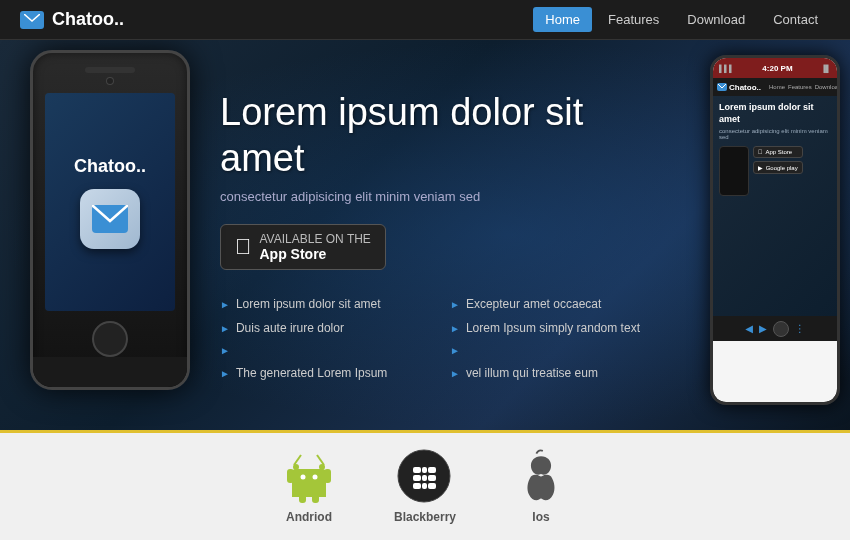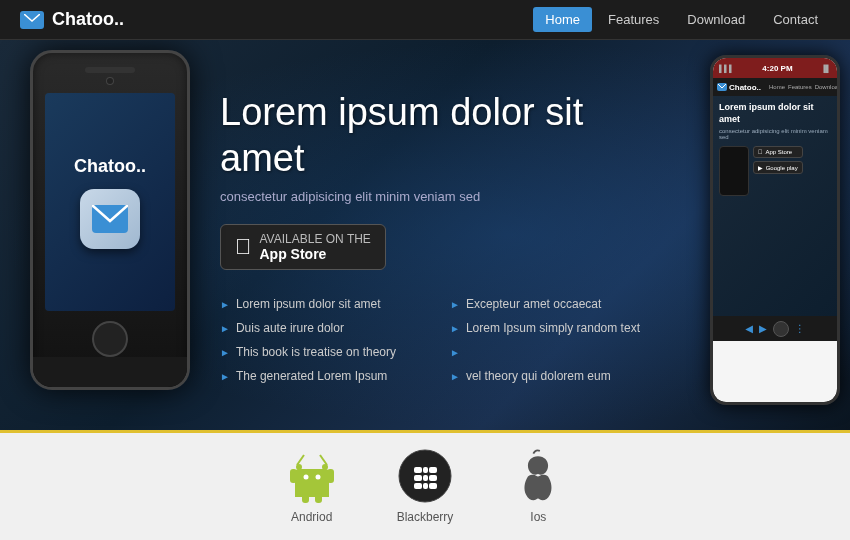--- a/index.html
+++ b/index.html
@@ -332,20 +332,21 @@
     }
     .platform-item {
       display: flex;
       flex-direction: column;
       align-items: center;
       gap: 6px;
     }
     .platform-label {
       font-size: 12px;
       color: #555;
+      font-weight: bold;
     }
   </style>
 </head>
 <body>
 
 <nav class="navbar">
   <div class="navbar-brand">
     <div class="brand-icon">
       <svg width="16" height="12" viewBox="0 0 16 12">
         <rect x="0" y="0" width="16" height="12" rx="2" fill="#3a8fd4"></rect>
@@ -406,32 +407,31 @@
       <div class="feature-item">
         <span class="feature-arrow">►</span>
         <span>Duis aute irure dolor</span>
       </div>
       <div class="feature-item">
         <span class="feature-arrow">►</span>
         <span>Lorem Ipsum simply random text</span>
       </div>
       <div class="feature-item">
         <span class="feature-arrow">►</span>
-        <span>This book is treatise on theory</span>
       </div>
       <div class="feature-item">
         <span class="feature-arrow">►</span>
       </div>
       <div class="feature-item">
         <span class="feature-arrow">►</span>
         <span>The generated Lorem Ipsum</span>
       </div>
       <div class="feature-item">
         <span class="feature-arrow">►</span>
-        <span>vel theory qui dolorem eum</span>
+        <span>vel illum qui treatise eum</span>
       </div>
     </div>
   </div>
 
   <div class="phone-right">
     <div class="phone-right-screen">
       <div class="mini-browser-bar">
         <span class="mini-signal">▌▌▌</span>
         <span class="mini-time">4:20 PM</span>
         <span class="mini-battery">▐▌</span>

